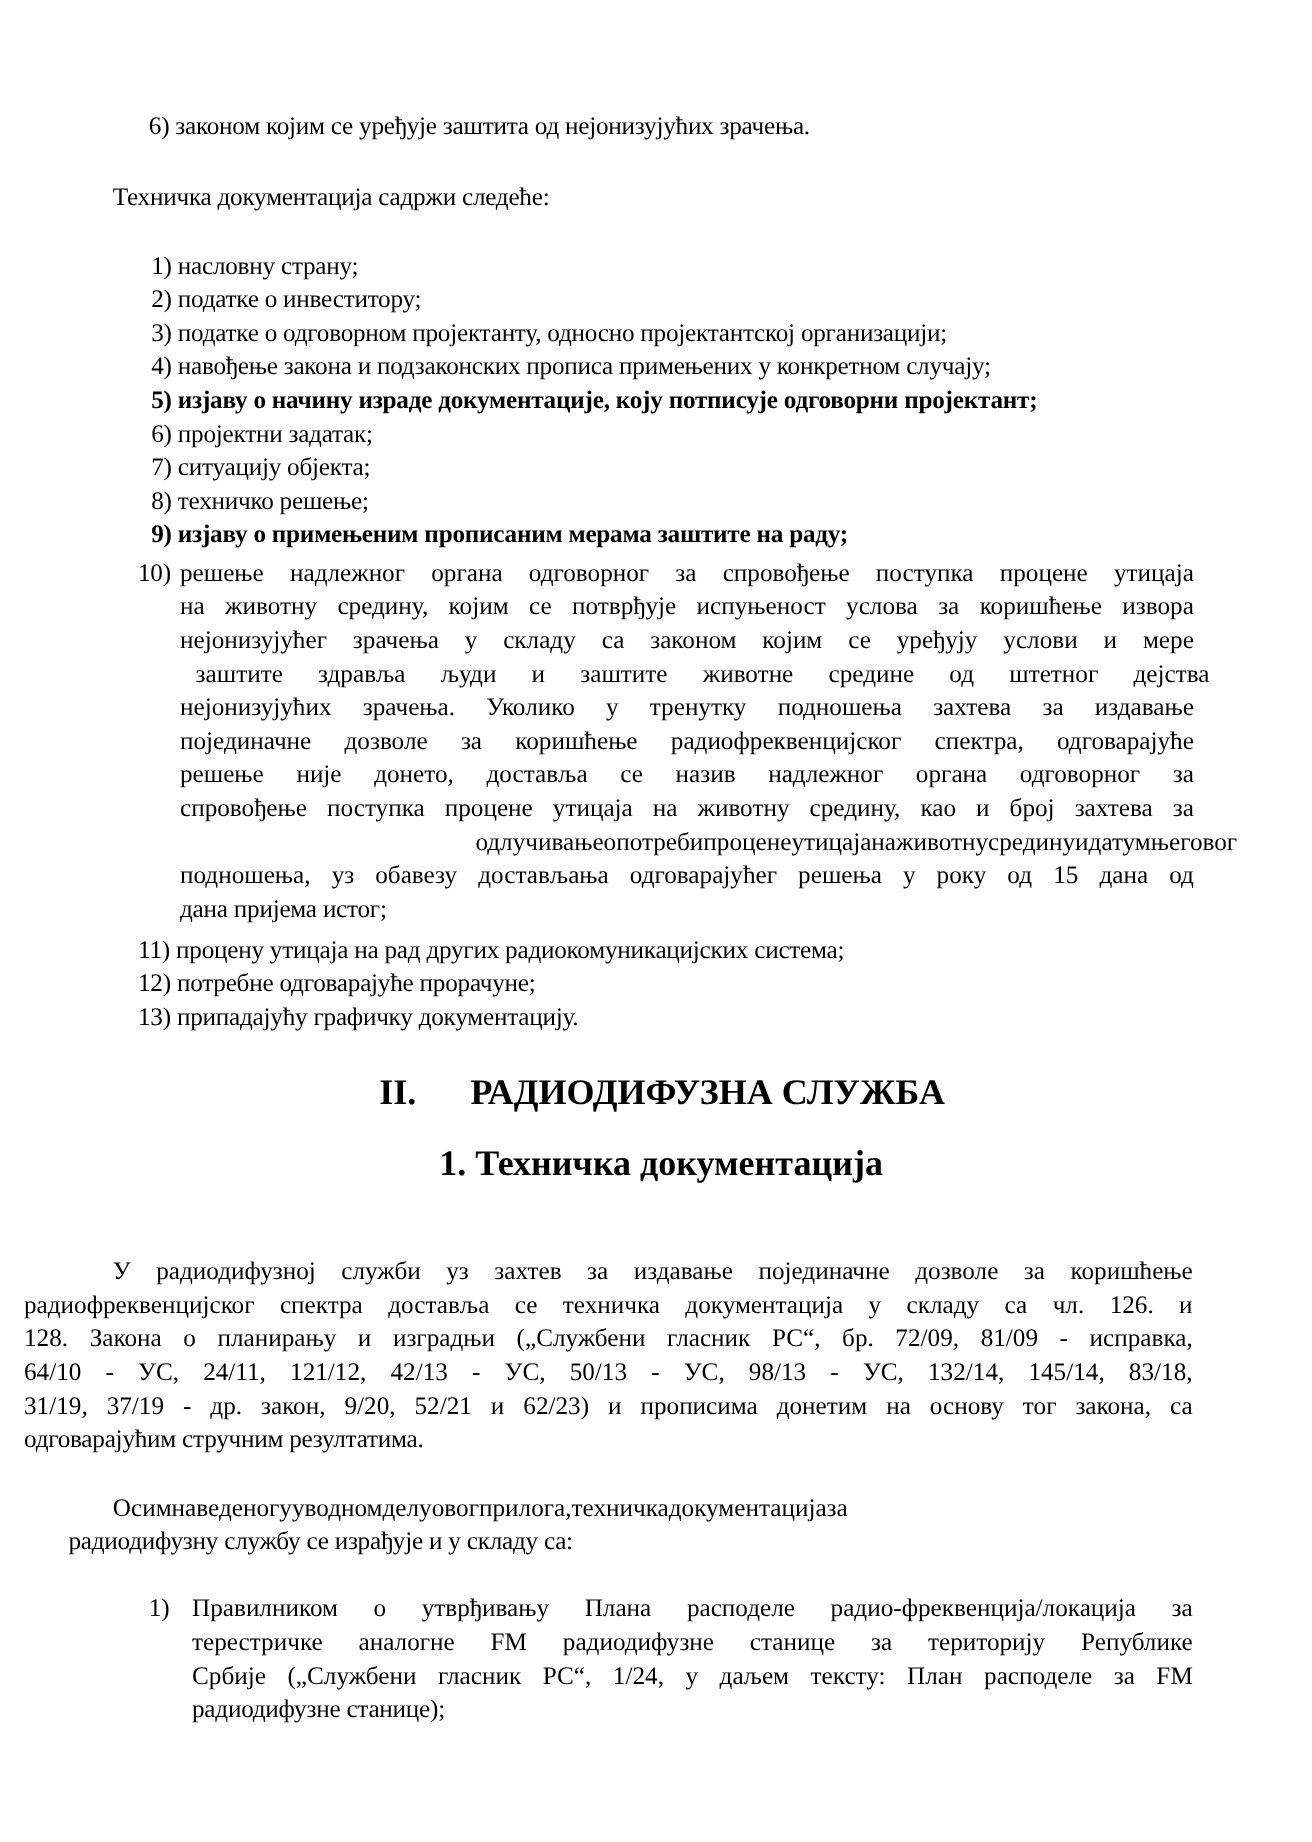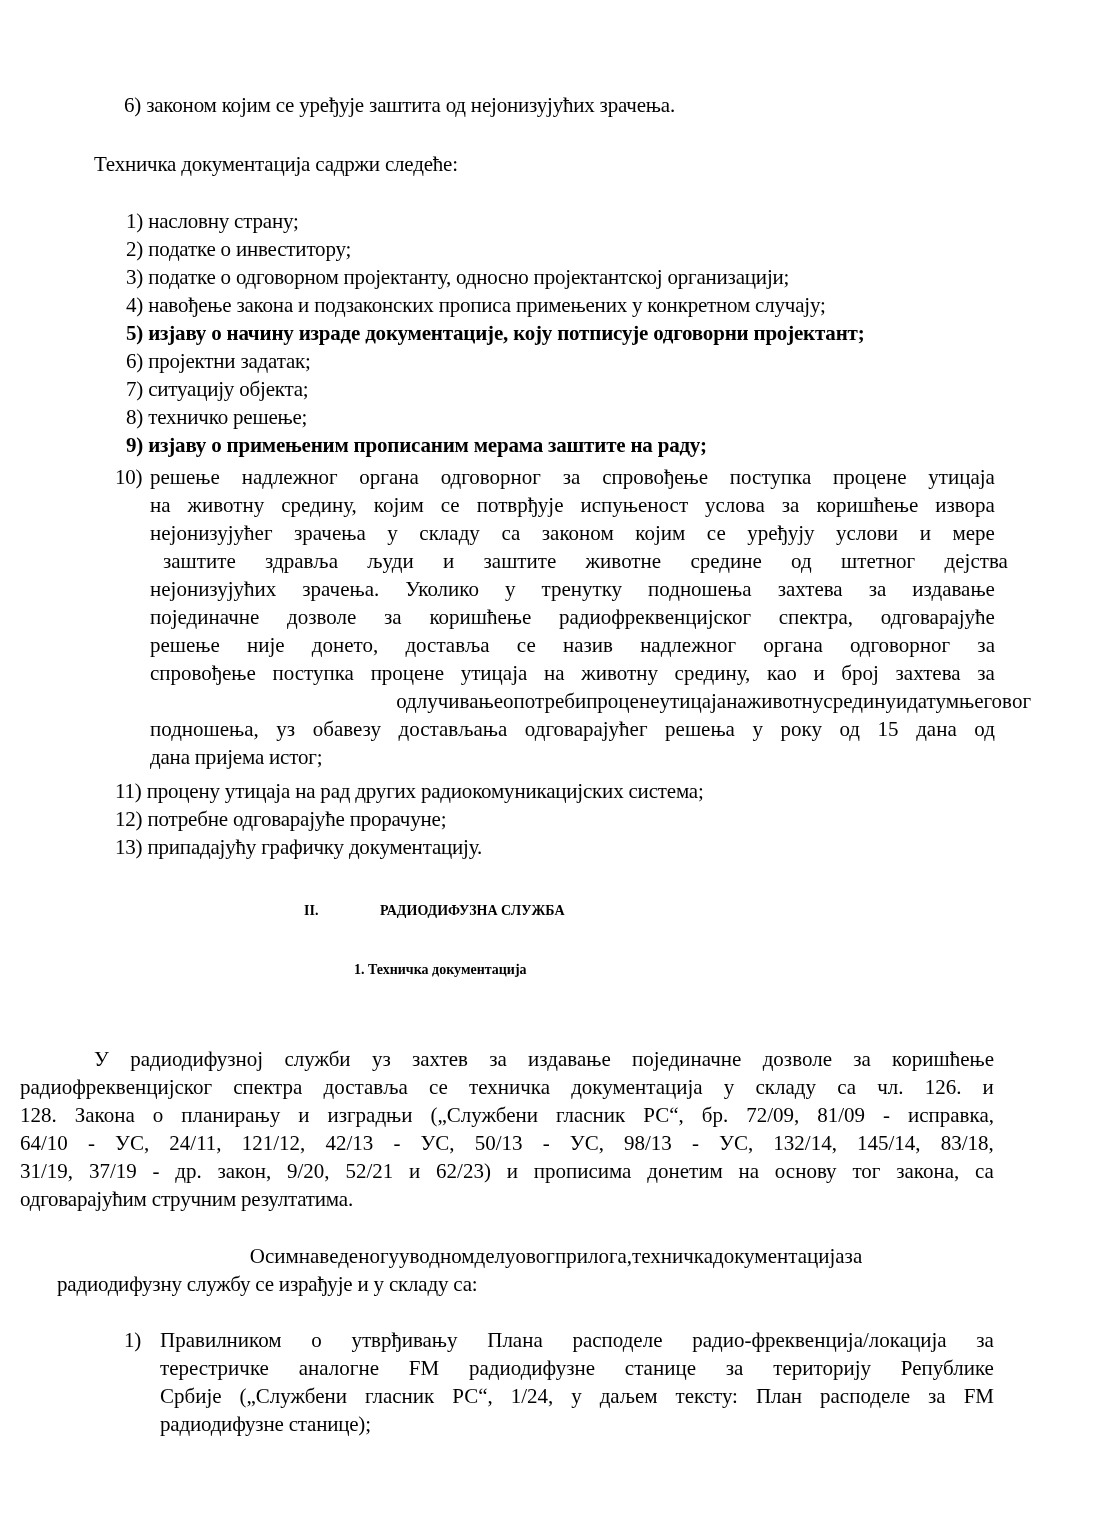--- a/index.html
+++ b/index.html
@@ -4,21 +4,21 @@
   <style>
     html, body { margin: 0; padding: 0; background: #ffffff; }
     body {
       width: 1093px; height: 1535px; position: relative; overflow: hidden;
       font-family: "Liberation Serif", "DejaVu Serif", serif;
       color: #000000; font-size: 21px;
     }
     .page { position: absolute; left: 0; top: 0; width: 1093px; height: 1535px; }
     .line { position: absolute; white-space: nowrap; line-height: 28px; letter-spacing: -0.2px; }
     .just { position: absolute; text-align: justify; text-align-last: justify; white-space: nowrap; line-height: 28px; }
-    .heading { position: absolute; font-weight: bold; font-size: 14px; line-height: 30px; white-space: nowrap; }
+    .heading { position: absolute; font-weight: bold; font-size: 30px; line-height: 30px; white-space: nowrap; margin-left: 12px; }
   </style>
 </head>
 <body>
 
 <div class="page">
 
   <div class="line" style="left:124px; top:91px;">6) законом којим се уређује заштита од нејонизујућих зрачења.</div>
   <div class="line" style="left:94px; top:150px;">Техничка документација садржи следеће:</div>
 
   <div class="line" style="left:126px; top:207px;"><span>1)</span> <span>насловну страну;</span></div>
@@ -246,21 +246,21 @@
         <span>на</span>
         <span>основу</span>
         <span>тог</span>
         <span>закона,</span>
         <span>са</span>
       </div>
     <div class="line" style="left:20px; top:1185px;">одговарајућим стручним резултатима.</div>
   </div>
 
   <div>
-    <div class="just" style="left: 106px; top: 1242px; width: 900px; display: flex; justify-content: center;">
+    <div class="just" style="left: 94px; top: 1242px; width: 900px; display: flex; justify-content: flex-start;">
         <span>Осим</span>
         <span>наведеног</span>
         <span>у</span>
         <span>уводном</span>
         <span>делу</span>
         <span>овог</span>
         <span>прилога,</span>
         <span>техничка</span>
         <span>документација</span>
         <span>за</span>

